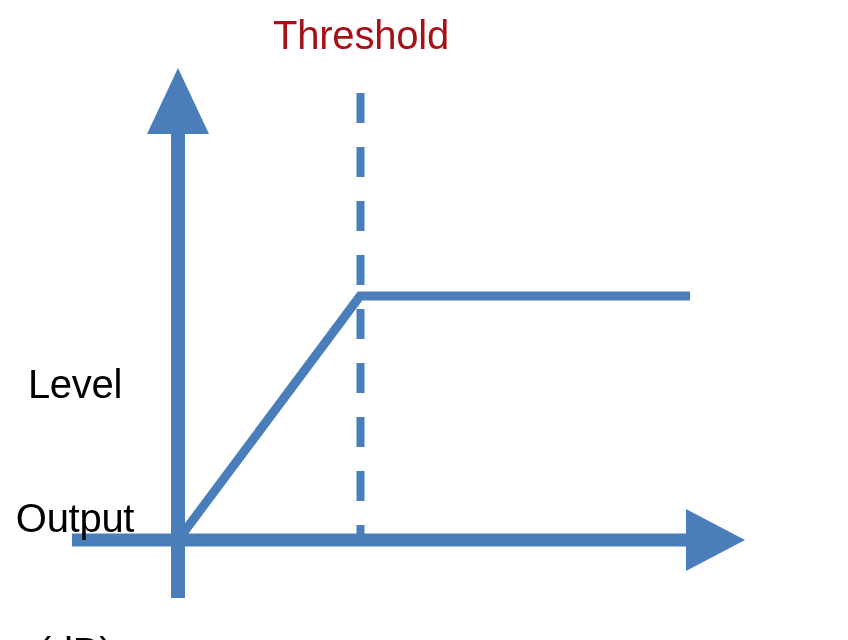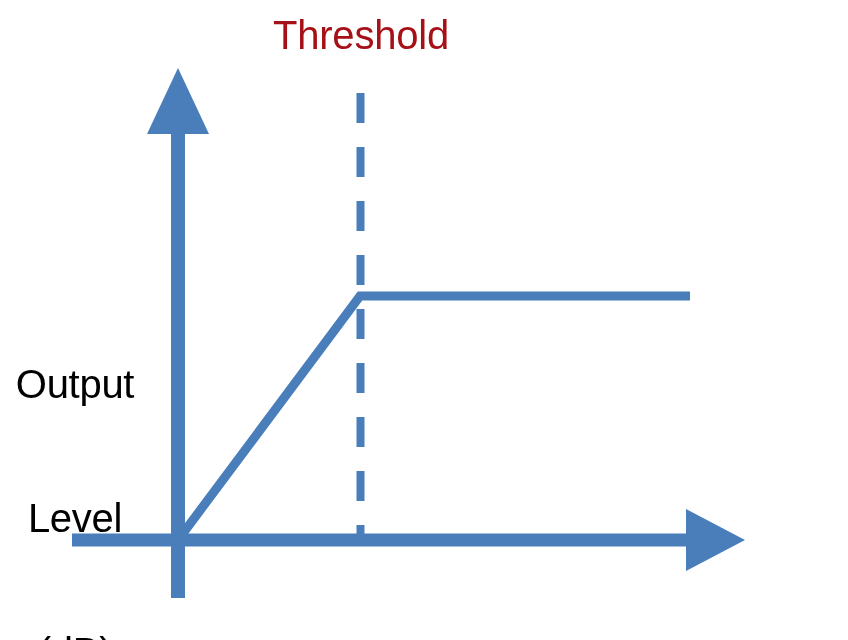--- a/index.html
+++ b/index.html
@@ -80,19 +80,19 @@
     </g>
 
     <line x1="360.5" y1="93" x2="360.5" y2="540" stroke="#4a7ebb" stroke-width="8" stroke-dasharray="30 24"></line>
 
     <polyline points="178,540 360,296 690,296" fill="none" stroke="#4a7ebb" stroke-width="9" stroke-linejoin="miter" stroke-linecap="butt"></polyline>
   </svg>
 
   <div class="fig-label" id="threshold-label">Threshold</div>
 
   <div class="fig-label" id="y-axis-label">
+    <span class="ln">Level</span>
     <span class="ln">Output</span>
-    <span class="ln">Level</span>
     <span class="ln">(dB)</span>
   </div>
 
 
 </div>
 
 </body></html>

